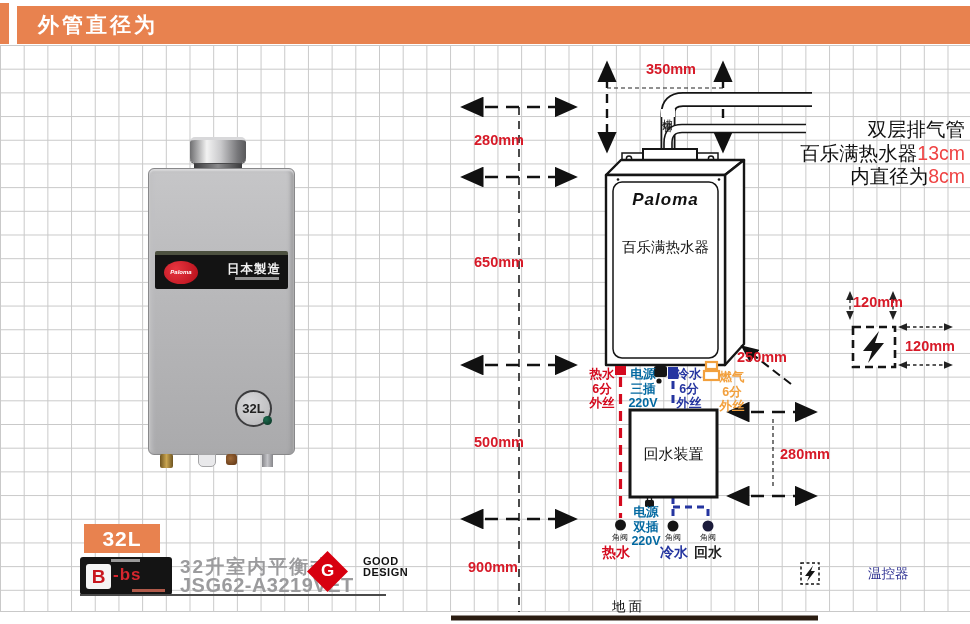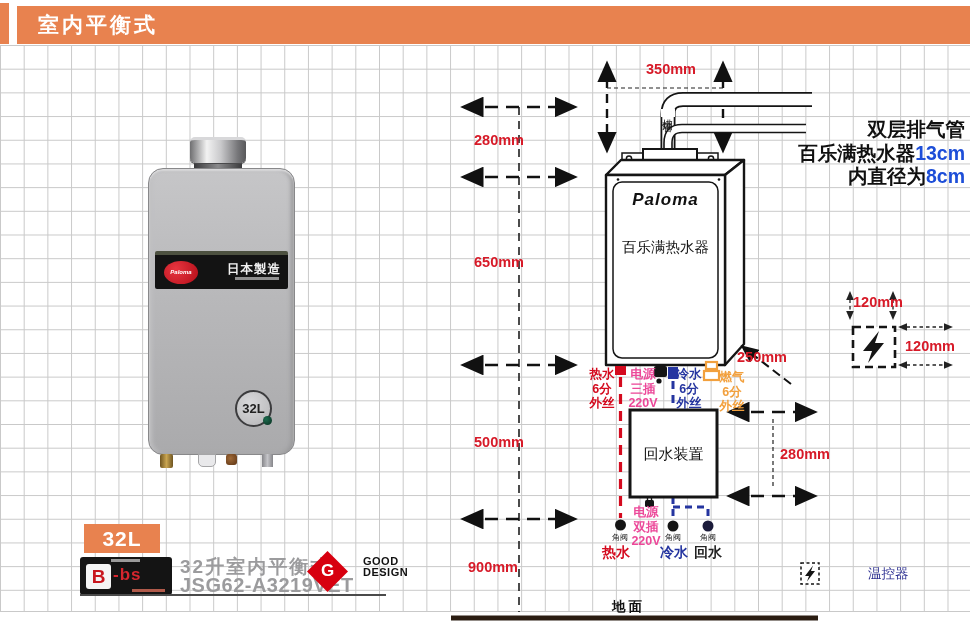--- a/index.html
+++ b/index.html
@@ -28,33 +28,33 @@
   .dash-arrow-v{ stroke:#111; stroke-width:2.4; stroke-dasharray:9 6; }
   .dash-arrow2 { stroke:#111; stroke-width:2;   stroke-dasharray:9 5; }
   .dash-fine   { stroke:#222; stroke-width:1.2; stroke-dasharray:4 3; }
   .dash-fine-a { stroke:#222; stroke-width:1.3; stroke-dasharray:3.5 3; }
   .outline15 { fill:#fff; stroke:#151515; stroke-width:1.5; }
   .outline24 { fill:#fff; stroke:#151515; stroke-width:2.4; stroke-linejoin:round; }
   
   .lbl { position:absolute; white-space:nowrap; }
   .dim { font-size:14.5px; font-weight:bold; color:#D71A28; }
   .conn { position:absolute; width:30px; text-align:center; font-size:12.5px; font-weight:bold; line-height:14.5px; }
-  .c-hot { color:#D40A1E; } .c-cold { color:#2535A0; } .c-gas { color:#F2A03D; } .c-blk { color:#ec4899; }
+  .c-hot { color:#D40A1E; } .c-cold { color:#2535A0; } .c-gas { color:#F2A03D; } .c-blk { color:#0369a1; }
   .flue-lbl { position:absolute; left:661px; top:109px; writing-mode:vertical-rl; font-size:10.5px; color:#151515;
               letter-spacing:2px; background:#fff; padding:1px 0; }
   .exhaust-note { position:absolute; right:5px; top:118px; text-align:right;
-                  font-size:19.5px; font-weight:bold; color:#101010; line-height:23.5px; }
-  .exhaust-note .red { color:#1d4ed8; }
+                  font-size:19.5px; font-weight:normal; color:#101010; line-height:23.5px; }
+  .exhaust-note .red { color:#ef4444; }
   
   .photo { position:absolute; left:148px; top:137px; width:147px; height:333px; }
   .flue-cap { position:absolute; left:42px; top:0; width:56px; height:26px; border-radius:5px;
               background:linear-gradient(90deg,#6f6f71,#f2f2f2 30%,#c9c9cb 55%,#77777a 85%,#58585a);
               border-top:3px solid #d8d8da; box-shadow:0 1px 0 #4a4a4c; }
   .flue-neck { position:absolute; left:46px; top:25px; width:48px; height:9px; background:linear-gradient(90deg,#3a3a3c,#8a8a8c,#3a3a3c); }
-  .ph-body { position:absolute; left:0; top:31px; width:147px; height:287px; border-radius:15px;
+  .ph-body { position:absolute; left:0; top:31px; width:147px; height:287px; border-radius:6px;
              background:linear-gradient(180deg,#c6c6c8,#b8b8ba 45%,#aaaaac);
              border:1px solid #88888a; box-shadow:inset 0 2px 2px #dcdcde, inset -3px 0 4px #98989a, inset 3px 0 4px #c0c0c2; }
   .ph-band { position:absolute; left:6px; top:82px; width:133px; height:38px; background:#131313;
              border-top:4px solid #4d5140; border-radius:2px; }
   .ph-logo { position:absolute; left:9px; top:6px; width:34px; height:23px; border-radius:50%;
              background:radial-gradient(circle at 35% 35%, #e8353f, #b30d18); color:#fff;
              font-size:6px; font-weight:bold; font-style:italic; text-align:center; line-height:23px; }
   .ph-made { position:absolute; right:7px; top:6px; color:#f2f2f2; font-size:12.5px; font-weight:bold; letter-spacing:1px; }
   .ph-made-sub { position:absolute; right:9px; top:22px; width:44px; height:3px; background:#8f8f8f; }
   .ph-dial { position:absolute; right:22px; top:221px; width:37px; height:37px; border-radius:50%;
@@ -68,21 +68,21 @@
   .fit-copper{ left:78px; width:11px; height:11px; background:radial-gradient(circle at 40% 40%,#a06a38,#5d3414); border-radius:3px; }
   .fit-gray  { left:114px; width:11px; height:13px; background:linear-gradient(90deg,#86868a,#c4c4c8,#86868a); }
   
   .unit-brand { position:absolute; left:612px; top:190px; width:107px; text-align:center;
                 font-size:17px; font-weight:bold; font-style:italic; color:#111; letter-spacing:1px; }
   .unit-name  { position:absolute; left:610px; top:211px; width:111px; text-align:center; font-size:14.5px; color:#111;margin-top:27px; }
   .retbox-lbl { position:absolute; left:630px; top:445px; width:87px; text-align:center; font-size:15px; color:#111; }
   .valve { position:absolute; width:18px; text-align:center; font-size:8px; color:#222; }
   .pipe-lbl { position:absolute; width:30px; text-align:center; font-size:14px; font-weight:bold; }
   .thermo-lbl { position:absolute; left:868px; top:565px; font-size:13.5px; color:#2E3192; }
-  .ground-lbl { position:absolute; left:612px; top:598px; font-size:13.5px; color:#111; letter-spacing:3px;font-weight:bold; }
+  .ground-lbl { position:absolute; left:612px; top:598px; font-size:13.5px; color:#111; letter-spacing:3px; }
   
   .badge32 { position:absolute; left:84px; top:524px; width:76px; height:29px; background:#E8824F;
              color:#fff; font-size:21px; font-weight:bold; text-align:center; line-height:29px; letter-spacing:1px; }
   .bbs { position:absolute; left:80px; top:557px; width:92px; height:38px; background:#141414; border-radius:3px; }
   .bbs .sq { position:absolute; left:6px; top:7px; width:25px; height:25px; background:#f4f4f4; border-radius:3px;
              text-align:center; line-height:25px; font-size:19px; font-weight:bold; color:#C8151D; }
   .bbs .bs { position:absolute; left:33px; top:8px; font-size:17px; font-weight:bold; color:#D7262E; letter-spacing:1px; }
   .bbs .tl { position:absolute; left:31px; top:2px; width:29px; height:3px; background:#9a9a9a; }
   .bbs .bl { position:absolute; left:52px; top:32px; width:33px; height:3px; background:#b05a4a; }
   .f-name  { position:absolute; left:180px; top:554px; font-size:19px; font-weight:bold; color:#9B9B9D; letter-spacing:2px; }
@@ -95,21 +95,21 @@
 </style>
 </head>
 <body>
 
 <div id="app">
 
   <div class="grid-bg"></div>
 
   <div class="hdr-chip"></div>
   <div class="hdr-bar">
-    <span class="t">室内平衡式</span>
+    <span class="t">外管直径为</span>
   </div>
 
   <svg class="diagram-svg" viewBox="0 0 970 624">
     <defs>
       <marker id="ah" markerWidth="9" markerHeight="8" refX="7.5" refY="4" orient="auto-start-reverse">
         <path d="M0,0 L9,4 L0,8 Z" fill="#111"></path>
       </marker>
       <marker id="ahs" markerWidth="7" markerHeight="6" refX="5.5" refY="3" orient="auto-start-reverse">
         <path d="M0,0 L7,3 L0,6 Z" fill="#222"></path>
       </marker>

